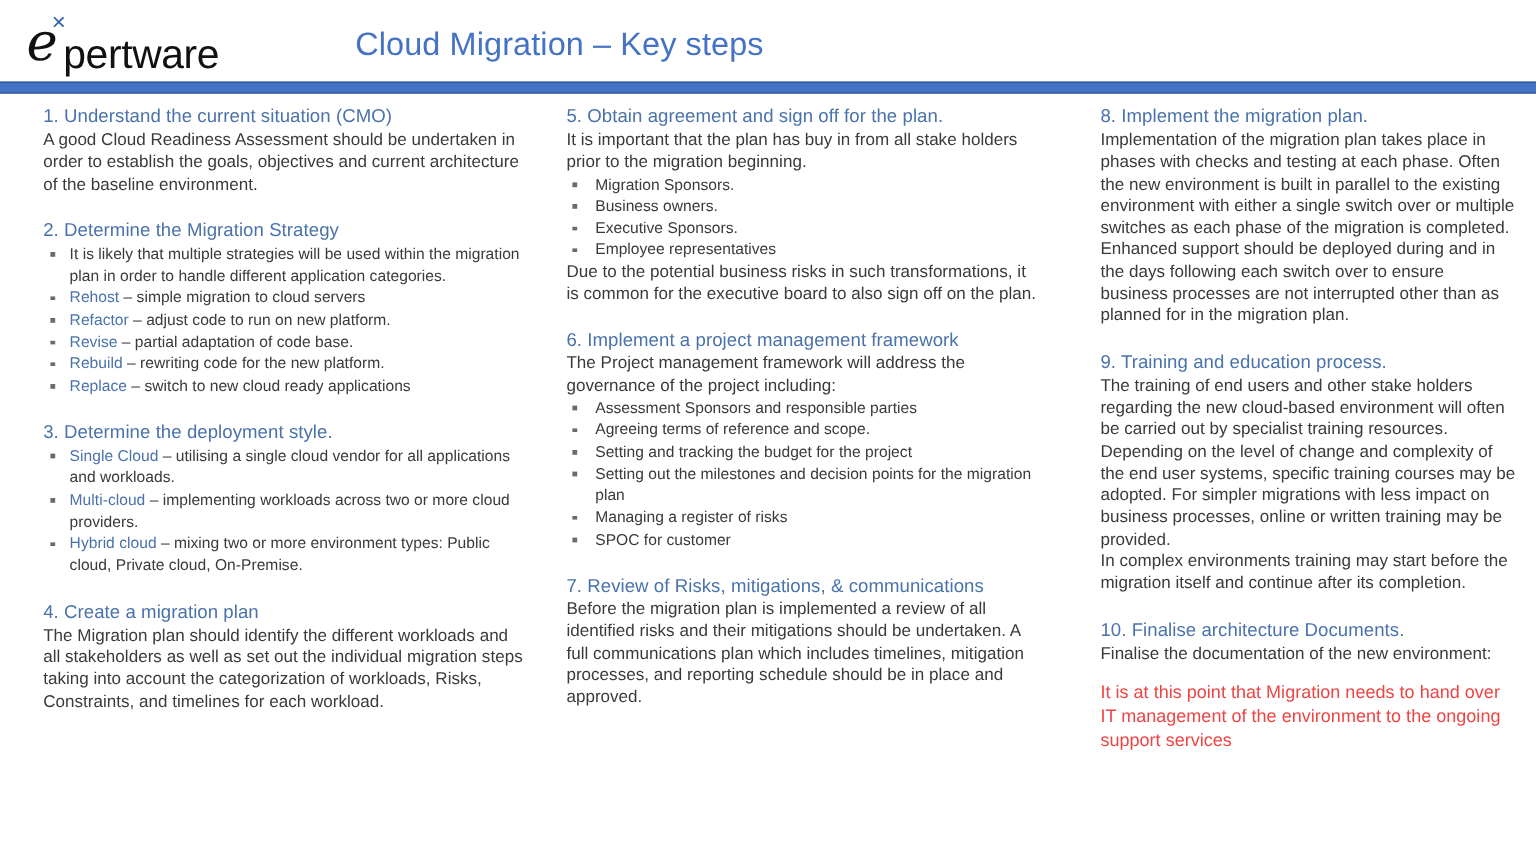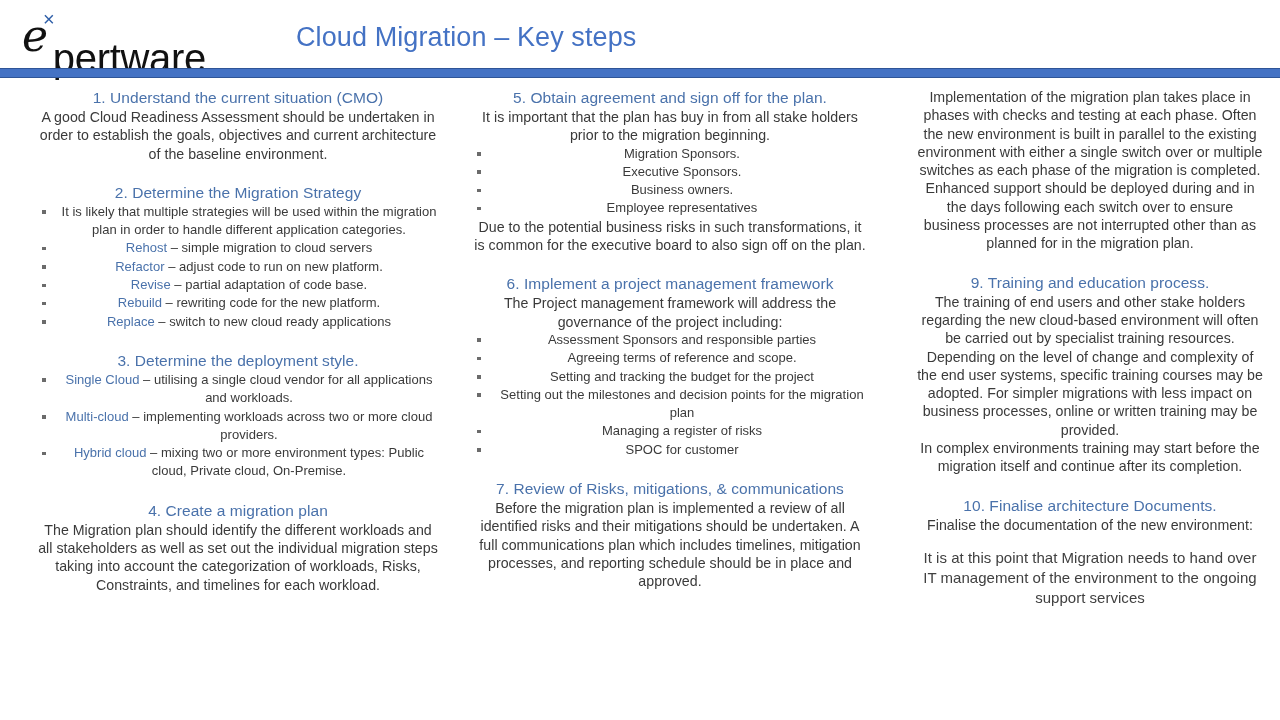--- a/index.html
+++ b/index.html
@@ -32,45 +32,45 @@
     font-family:"Liberation Sans", sans-serif;
     font-size:20px;
     color:#2f5fa8;
     position:relative;
     top:0px;
     left:-4px;
     font-weight:400;
   }
   .logo-word {
     font-family:"Liberation Sans", sans-serif;
-    font-size:40px;
+    font-size:34px;
     line-height:34px;
     color:#111111;
     position:relative;
-    top:33px;
+    top:21px;
     left:-6px;
     letter-spacing:-0.3px;
   }
   .slide-title {
     position:absolute; left:296px; top:22px;
     font-size:27px;
     color:#4472c4;
     letter-spacing:0.1px;
     white-space:nowrap;
   }
   .header-rule {
     position:absolute; left:0; top:68px; width:1280px; height:10px;
     background:#4472c4;
     border-top:1px solid #2f5597;
     border-bottom:1px solid #2f5597;
   }
 
   
   .columns {
-    position:absolute; left:0; top:88px; width:1080px; height:632px;text-align:center;
+    position:absolute; left:0; top:88px; width:1080px; height:632px;
   }
   .col { position:absolute; top:0; }
   .col-1 { left:36px;  width:404px; }
   .col-2 { left:472px; width:396px; }
   .col-3 { left:917px; width:346px; }
 
   .sec { margin-bottom:0; }
   .sec-gap { height:20px; }
   .sec-gap-sm { height:14px; }
 
@@ -90,21 +90,21 @@
   }
   p.body-blue {
     font-size:14.2px;
     line-height:18.3px;
     color:#3f61a8;
     letter-spacing:0.02px;
   }
   p.body-blue-lg {
     font-size:15px;
     line-height:20px;
-    color:#404040;
+    color:#ef4444;
     letter-spacing:0.02px;
   }
   ul.bullets { list-style:none; }
   ul.bullets > li {
     position:relative;
     padding-left:22px;
     font-size:13px;
     line-height:18.3px;
     color:#3a3a3a;
     letter-spacing:0.02px;
@@ -175,22 +175,22 @@
 
     </div>
 
     <div class="col col-2">
 
       <div class="sec">
         <h3 class="head">5. Obtain agreement and sign off for the plan.</h3>
         <p class="body">It is important that the plan has buy in from all stake holders prior to the migration beginning.</p>
         <ul class="bullets wide">
           <li>Migration Sponsors.</li>
+          <li>Business owners.</li>
           <li>Executive Sponsors.</li>
-          <li>Business owners.</li>
           <li>Employee representatives</li>
         </ul>
         <p class="body">Due to the potential business risks in such transformations, it is common for the executive board to also sign off on the plan.</p>
       </div>
       <div class="sec-gap"></div>
 
       <div class="sec">
         <h3 class="head">6. Implement a project management framework</h3>
         <p class="body">The Project management framework will address the governance of the project including:</p>
         <ul class="bullets wide">
@@ -207,20 +207,21 @@
       <div class="sec">
         <h3 class="head">7. Review of Risks, mitigations, &amp; communications</h3>
         <p class="body">Before the migration plan is implemented a review of all identified risks and their mitigations should be undertaken. A full communications plan which includes timelines, mitigation processes, and reporting schedule should be in place and approved.</p>
       </div>
 
     </div>
 
     <div class="col col-3">
 
       <div class="sec">
+        <h3 class="head">8. Implement the migration plan.</h3>
         <p class="body">Implementation of the migration plan takes place in phases with checks and testing at each phase. Often the new environment is built in parallel to the existing environment with either a single switch over or multiple switches as each phase of the migration is completed.</p>
         <p class="body">Enhanced support should be deployed during and in the days following each switch over to ensure business processes are not interrupted other than as planned for in the migration plan.</p>
       </div>
       <div class="sec-gap"></div>
 
       <div class="sec">
         <h3 class="head">9. Training and education process.</h3>
         <p class="body">The training of end users and other stake holders regarding the new cloud-based environment will often be carried out by specialist training resources. Depending on the level of change and complexity of the end user systems, specific training courses may be adopted. For simpler migrations with less impact on business processes, online or written training may be provided.</p>
         <p class="body">In complex environments training may start before the migration itself and continue after its completion.</p>
       </div>

